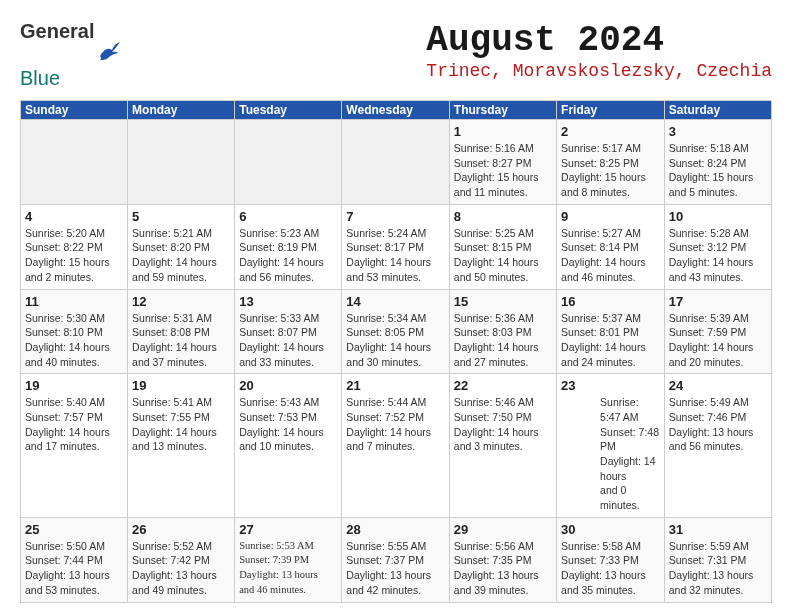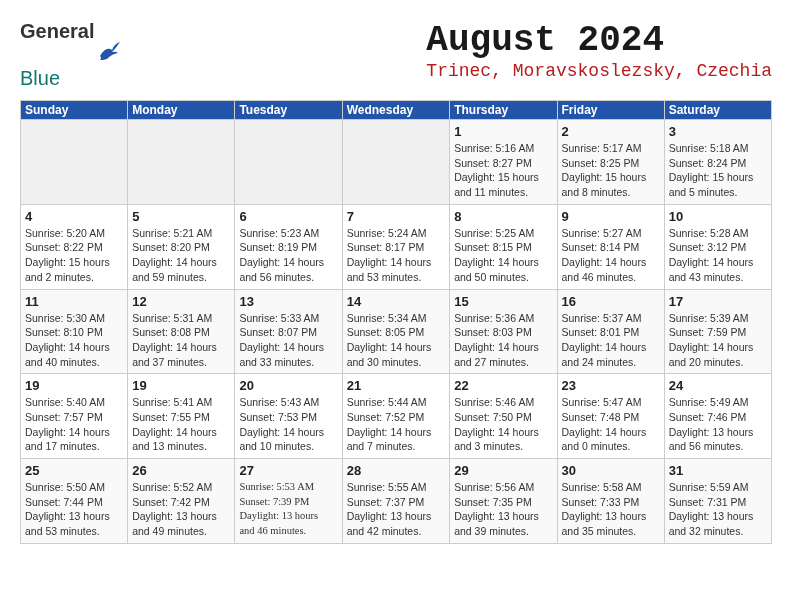--- a/index.html
+++ b/index.html
@@ -282,21 +282,21 @@
         </td>
         <td>
           <span class="day-number">22</span>
           <div class="day-info" style="white-space: pre-line;">Sunrise: 5:46 AM
 Sunset: 7:50 PM
 Daylight: 14 hours
 and 3 minutes.</div>
         </td>
         <td>
           <span class="day-number">23</span>
-          <div class="day-info" style="white-space: pre-line;">Sunrise: 5:47 AM
+          <div class="day-info" style="white-space: pre-line; margin-left: 39px;">Sunrise: 5:47 AM
 Sunset: 7:48 PM
 Daylight: 14 hours
 and 0 minutes.</div>
         </td>
         <td>
           <span class="day-number">24</span>
           <div class="day-info" style="white-space: pre-line;">Sunrise: 5:49 AM
 Sunset: 7:46 PM
 Daylight: 13 hours
 and 56 minutes.</div>

